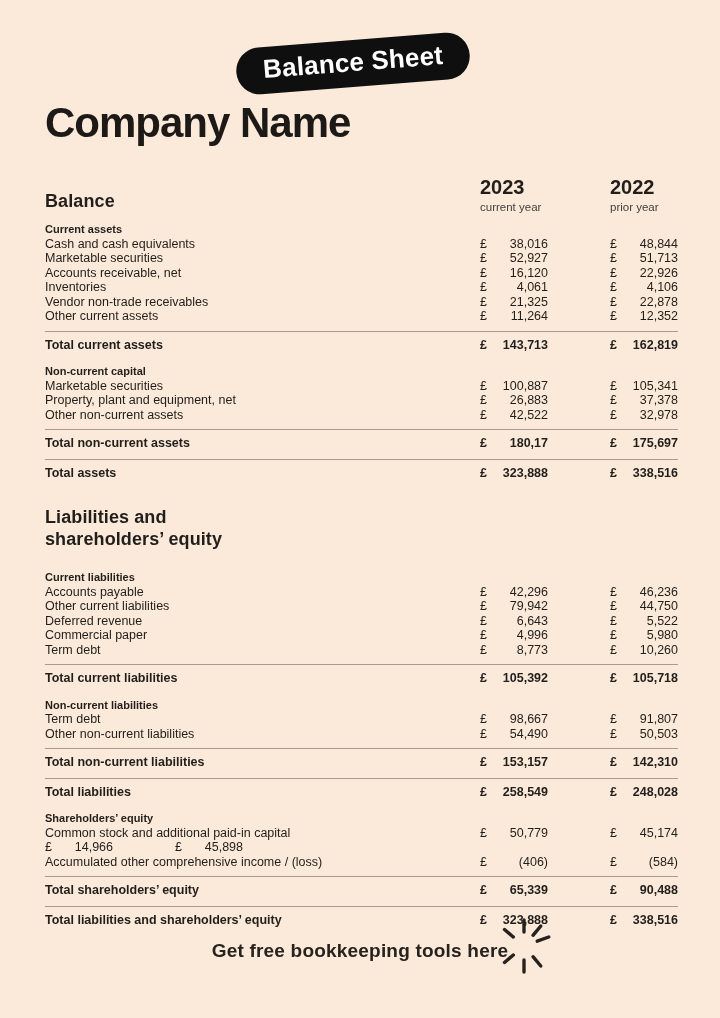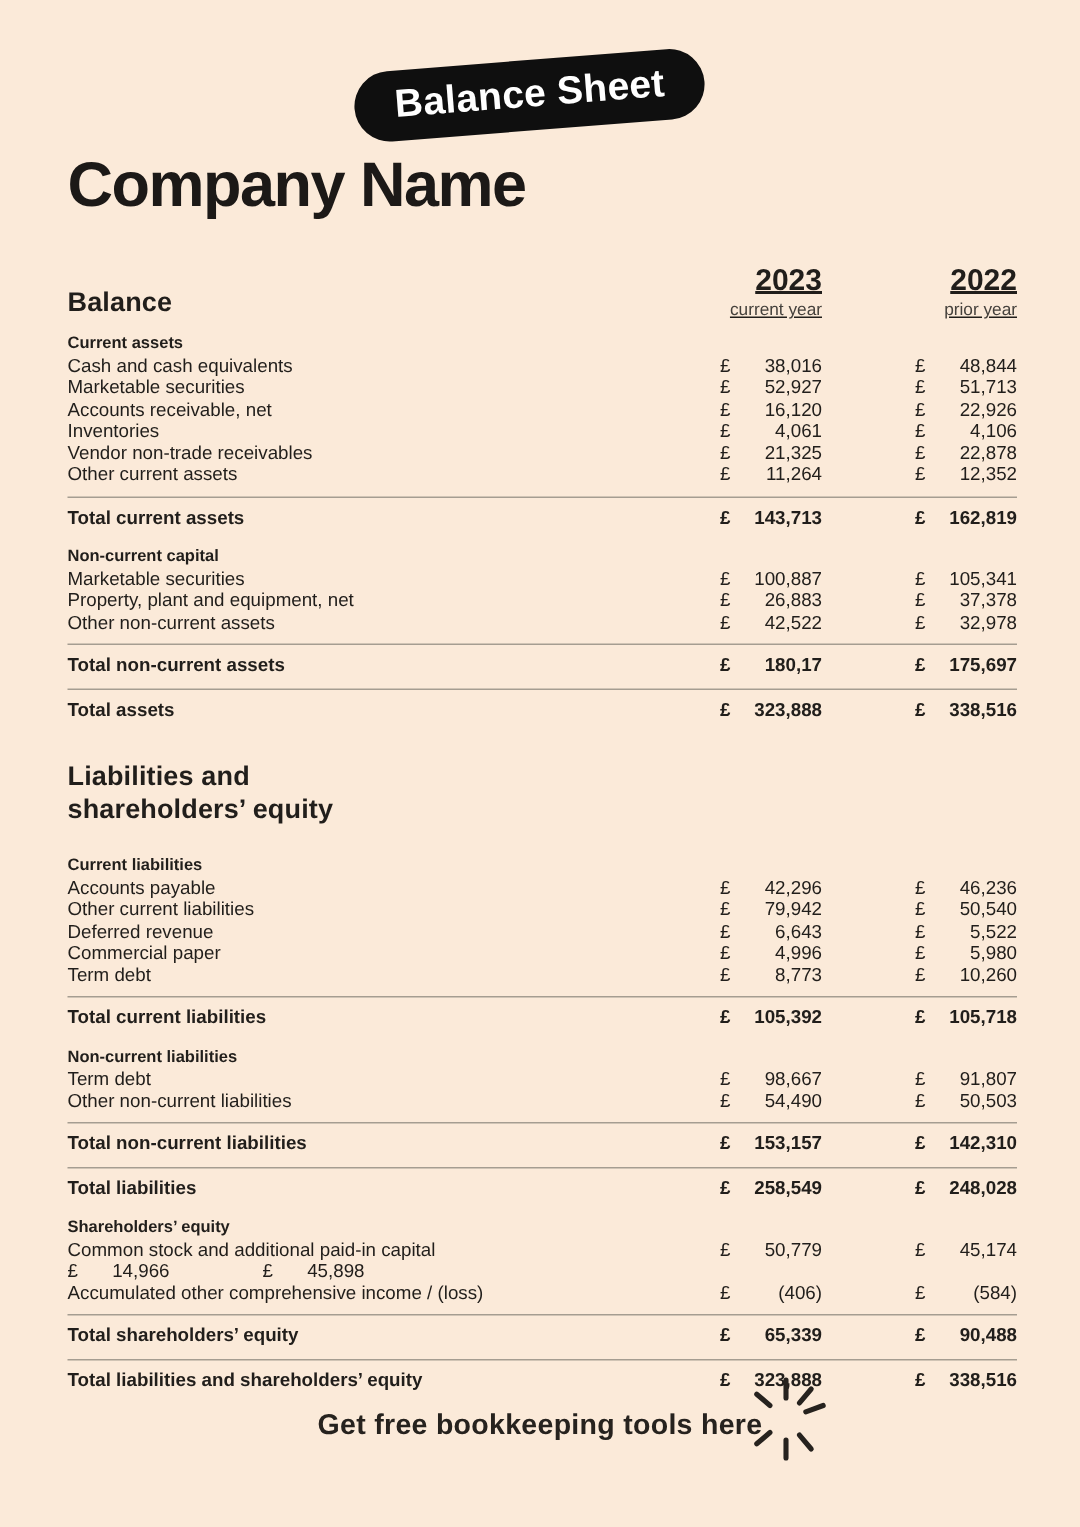--- a/index.html
+++ b/index.html
@@ -35,21 +35,21 @@
   }
   .section-head{
     display:flex; align-items:flex-end;
   }
   .section-title{
     flex:1; font-size:18px; font-weight:bold; letter-spacing:0.1px;
     padding-bottom:1px;
   }
   .section-title.two-line{ line-height:22px; }
   .col-head{
-    width:68px; text-align:right;text-decoration:underline;
+    width:68px; 
   }
   .col-head + .col-head{ margin-left:62px; }
   .col-year{ font-size:20px; font-weight:bold; }
   .col-sub{ font-size:11.5px; color:#45413c; margin-top:2px; }
   
   .blocks{ }
   .group-head{
     font-size:11px; font-weight:bold; margin-top:11px; line-height:14.5px;
   }
   .blocks > .group-head:first-child{ margin-top:9px; }
@@ -269,21 +269,21 @@
             </span>
           </div>
           <div class="row">
             <span class="label">Other current liabilities</span>
             <span class="val">
               <span class="cur">£</span>
               <span class="amt">79,942</span>
             </span>
             <span class="val">
               <span class="cur">£</span>
-              <span class="amt">50,540</span>
+              <span class="amt">44,750</span>
             </span>
           </div>
           <div class="row">
             <span class="label">Deferred revenue</span>
             <span class="val">
               <span class="cur">£</span>
               <span class="amt">6,643</span>
             </span>
             <span class="val">
               <span class="cur">£</span>

